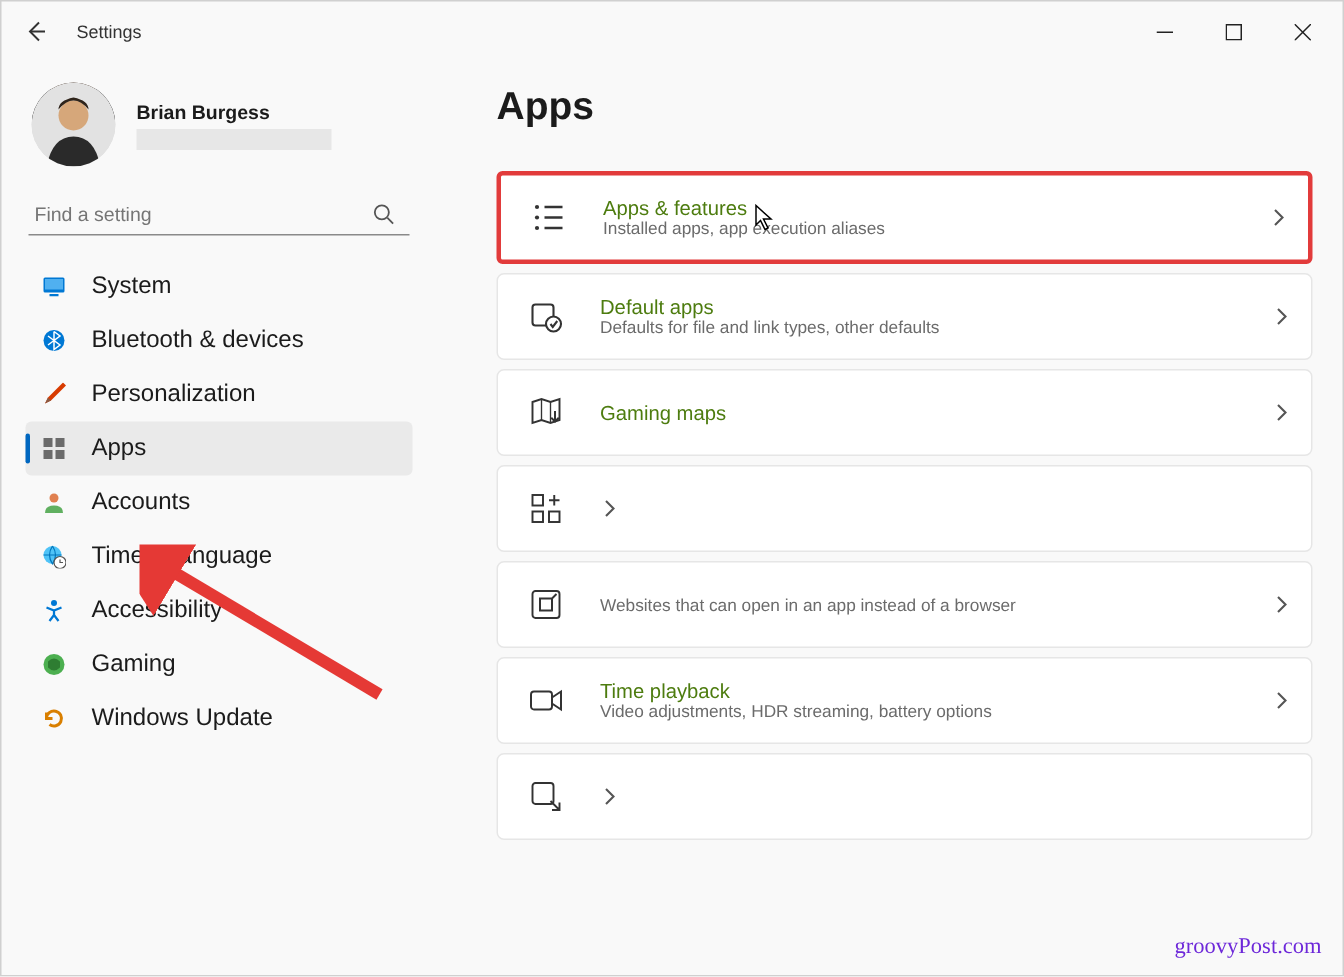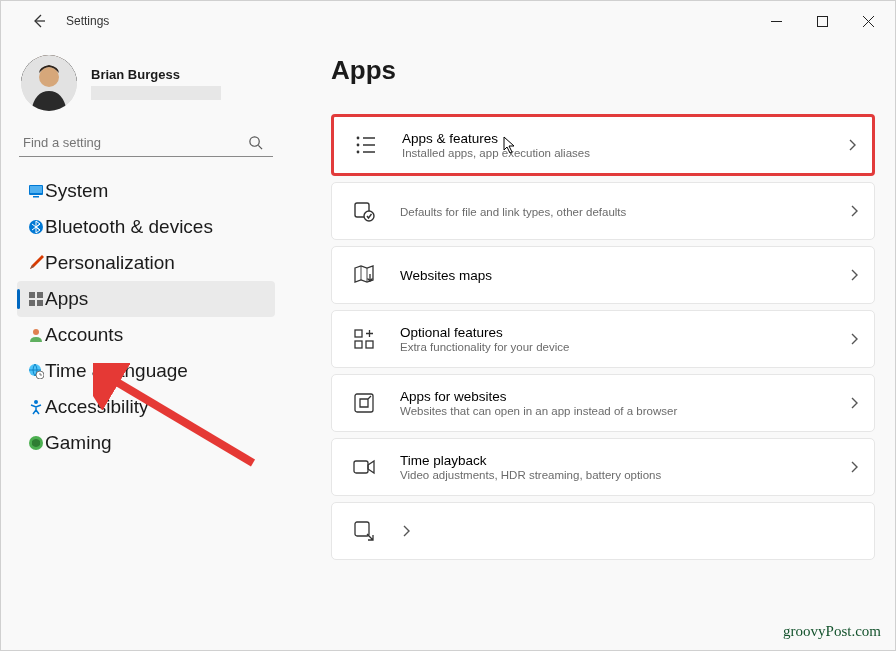--- a/index.html
+++ b/index.html
@@ -1,47 +1,47 @@
 <!DOCTYPE html>
 <html><head>
 <meta charset="utf-8">
 <style>
   * { box-sizing: border-box; margin: 0; padding: 0; }
   body { font-family: "Segoe UI", -apple-system, Arial, sans-serif; background: #f9f9f9; color: #1b1b1b; width: 896px; height: 651px; overflow: hidden; position: relative; }
   .window { width: 896px; height: 651px; background: #f9f9f9; position: relative; border: 1px solid #d0d0d0; }
-  .titlebar { height: 40px; display: flex; align-items: center; padding: 0 4px; margin-left: 15px; }
+  .titlebar { height: 40px; display: flex; align-items: center; padding: 0 4px; }
   .titlebar .back { width: 38px; height: 38px; display:flex; align-items:center; justify-content:center; cursor:pointer; }
   .titlebar .title { margin-left: 8px; font-size: 12px; color: #333; }
   .titlebar .win-controls { margin-left: auto; display:flex; }
   .titlebar .win-controls div { width: 46px; height: 32px; display:flex; align-items:center; justify-content:center; cursor:pointer; }
   .body { display:flex; height: calc(100% - 40px); }
   .sidebar { width: 290px; padding: 8px 16px 8px 16px; }
   .profile { display:flex; align-items:center; gap:14px; margin: 6px 0 18px 4px; }
   .avatar { width: 56px; height: 56px; border-radius: 50%; background: radial-gradient(circle at 50% 30%, #d9b896 0 28%, #4a3a2f 28% 40%, #2a2a2a 40% 60%, #ddd 60% 100%); display:flex; align-items:center; justify-content:center; overflow:hidden; }
   .profile-name { font-size: 13px; font-weight: 600; }
   .profile-sub { width: 130px; height: 14px; background:#e7e7e7; margin-top:4px; }
   .search { display:flex; align-items:center; border-bottom: 1px solid #8a8a8a; padding: 6px 10px 6px 4px; margin: 4px 2px 16px 2px; background:#fff0; }
   .search input { border:none; background:transparent; outline:none; flex:1; font-size:13px; color:#0369a1; }
   .nav { list-style:none; }
-  .nav li { display:flex; align-items:center; gap:0; height:36px; padding: 0 10px; font-size:19px; border-radius:4px; cursor:pointer; position:relative; }
+  .nav li { display:flex; align-items:center; gap:16px; height:36px; padding: 0 10px; font-size:16px; border-radius:4px; cursor:pointer; position:relative; }
   .nav li .ico { width:18px; height:18px; display:flex; align-items:center; justify-content:center; }
   .nav li.active { background:#eaeaea; }
   .nav li.active::before { content:""; position:absolute; left:0; top:8px; bottom:8px; width:3px; background:#0067c0; border-radius:2px; }
   .main { flex:1; padding: 14px 20px 10px 40px; overflow:auto; }
   .page-title { font-size: 26px; font-weight: 600; margin-bottom: 28px; }
   .cards { display:flex; flex-direction:column; gap:6px; }
   .card { background:#fff; border:1px solid #e6e6e6; border-radius:5px; display:flex; align-items:center; padding:14px 14px; cursor:pointer; position:relative; }
   .card.highlight { border:3px solid #e23b3b; border-radius:4px; }
   .card .cico { width:28px; height:28px; display:flex; align-items:center; justify-content:center; margin-right:22px; margin-left:4px; color:#333; }
   .card .ctext { flex:1; }
-  .card .ctitle { font-size:13.5px; font-weight:400; color:#000000; }
+  .card .ctitle { font-size:13.5px; font-weight:400; color:#4d7c0f; }
   .card .cdesc { font-size:11.5px; color:#6b6b6b; margin-top:1px; }
   .card .chev { color:#555; }
   .arrow { position:absolute; pointer-events:none; }
-  .watermark { position:absolute; right:14px; bottom:10px; font-size:15px; color:#14532d; font-family: Georgia, serif; margin-top: 16px; }
+  .watermark { position:absolute; right:14px; bottom:10px; font-size:15px; color:#6d28d9; font-family: Georgia, serif; margin-top: 16px; }
   .cursor-overlay { position:absolute; left:502px; top:135px; width:14px; height:18px; pointer-events:none; }
   svg { display:block; }
 </style>
 </head>
 <body>
 
 <div class="window">
 
   <div class="titlebar">
     <div class="back">
@@ -166,20 +166,29 @@
         </li>
         <li>
           <span class="ico">
               <svg width="16" height="16" viewBox="0 0 16 16">
                 <circle cx="8" cy="8" r="7" fill="#4caf50"></circle>
                 <path d="M4 6 Q8 2 12 6 L12 10 Q8 14 4 10 Z" fill="#2e7d32"></path>
               </svg>
             </span>
           <span>Gaming</span>
         </li>
+        <li>
+          <span class="ico">
+              <svg width="16" height="16" viewBox="0 0 16 16">
+                <path d="M3 8 A5 5 0 1 1 5 12" stroke="#d97f00" fill="none" stroke-width="2"></path>
+                <path d="M3 4 V8 H7" stroke="#d97f00" fill="none" stroke-width="2"></path>
+              </svg>
+            </span>
+          <span>Windows Update</span>
+        </li>
       </ul>
     </div>
 
     <div class="main">
       <h1 class="page-title">Apps</h1>
       <div class="cards">
 
         <div class="card highlight">
           <div class="cico">
               <svg width="22" height="22" viewBox="0 0 22 22">
@@ -202,76 +211,72 @@
 
         <div class="card">
           <div class="cico">
               <svg width="22" height="22" viewBox="0 0 22 22">
                 <rect x="2" y="3" width="14" height="14" rx="2" stroke="#333" fill="none" stroke-width="1.4"></rect>
                 <circle cx="16" cy="16" r="5" fill="#fff" stroke="#333" stroke-width="1.4"></circle>
                 <path d="M14 16 L15.5 18 L18.5 14" stroke="#333" fill="none" stroke-width="1.4"></path>
               </svg>
             </div>
           <div class="ctext">
+            <div class="ctitle">Default apps</div>
             <div class="cdesc">Defaults for file and link types, other defaults</div>
           </div>
           <div class="chev">
               <svg width="12" height="12" viewBox="0 0 12 12">
                 <path d="M4 1 L9 6 L4 11" stroke="#555" fill="none" stroke-width="1.4"></path>
               </svg>
             </div>
         </div>
 
         <div class="card">
           <div class="cico">
               <svg width="22" height="22" viewBox="0 0 22 22">
                 <path d="M2 4 L8 2 L14 4 L20 2 V16 L14 18 L8 16 L2 18 Z" stroke="#333" fill="none" stroke-width="1.3"></path>
                 <path d="M8 2 V16 M14 4 V18" stroke="#333" stroke-width="0.9"></path>
                 <path d="M17 10 V17 M14.5 14.5 L17 17 L19.5 14.5" stroke="#333" fill="none" stroke-width="1.3"></path>
               </svg>
             </div>
           <div class="ctext">
-            <div class="ctitle">Websites maps</div>
+            <div class="ctitle">Gaming maps</div>
           </div>
           <div class="chev">
               <svg width="12" height="12" viewBox="0 0 12 12">
                 <path d="M4 1 L9 6 L4 11" stroke="#555" fill="none" stroke-width="1.4"></path>
               </svg>
             </div>
         </div>
 
         <div class="card">
           <div class="cico">
               <svg width="22" height="22" viewBox="0 0 22 22">
                 <rect x="2" y="2" width="7" height="7" stroke="#333" fill="none" stroke-width="1.3"></rect>
                 <rect x="2" y="13" width="7" height="7" stroke="#333" fill="none" stroke-width="1.3"></rect>
                 <rect x="13" y="13" width="7" height="7" stroke="#333" fill="none" stroke-width="1.3"></rect>
                 <path d="M16.5 2 V9 M13 5.5 H20" stroke="#333" stroke-width="1.3"></path>
               </svg>
             </div>
-          <div class="ctext">
-            <div class="ctitle">Optional features</div>
-            <div class="cdesc">Extra functionality for your device</div>
-          </div>
           <div class="chev">
               <svg width="12" height="12" viewBox="0 0 12 12">
                 <path d="M4 1 L9 6 L4 11" stroke="#555" fill="none" stroke-width="1.4"></path>
               </svg>
             </div>
         </div>
 
         <div class="card">
           <div class="cico">
               <svg width="22" height="22" viewBox="0 0 22 22">
                 <rect x="2" y="2" width="18" height="18" rx="2" stroke="#333" fill="none" stroke-width="1.3"></rect>
                 <path d="M7 7 H15 V15 H7 Z M15 7 L18 4" stroke="#333" fill="none" stroke-width="1.3"></path>
               </svg>
             </div>
           <div class="ctext">
-            <div class="ctitle">Apps for websites</div>
             <div class="cdesc">Websites that can open in an app instead of a browser</div>
           </div>
           <div class="chev">
               <svg width="12" height="12" viewBox="0 0 12 12">
                 <path d="M4 1 L9 6 L4 11" stroke="#555" fill="none" stroke-width="1.4"></path>
               </svg>
             </div>
         </div>
 
         <div class="card">

